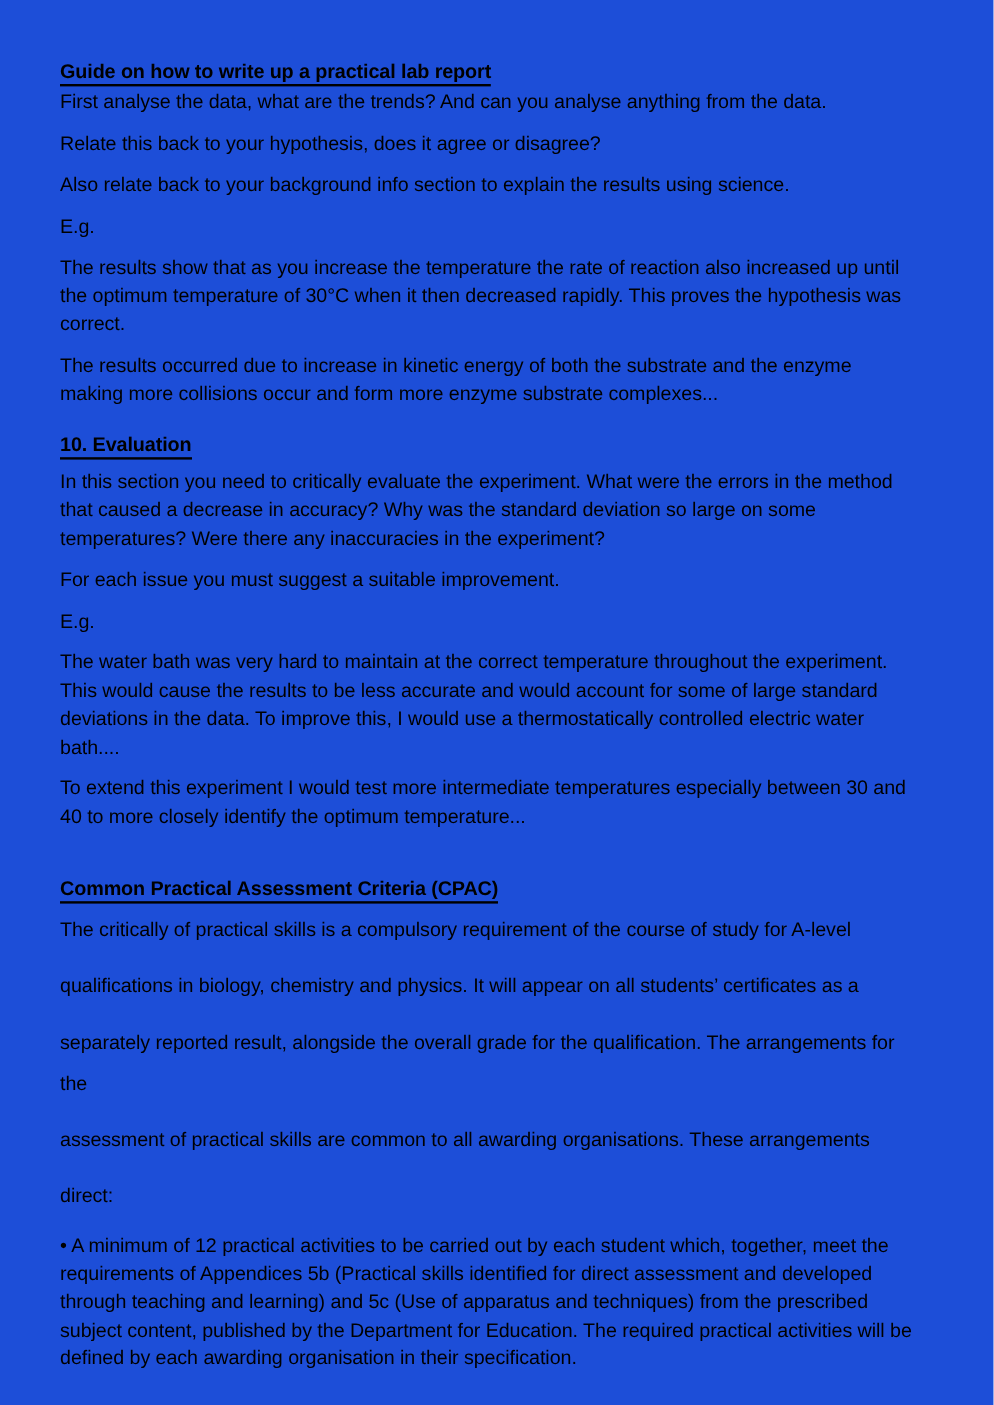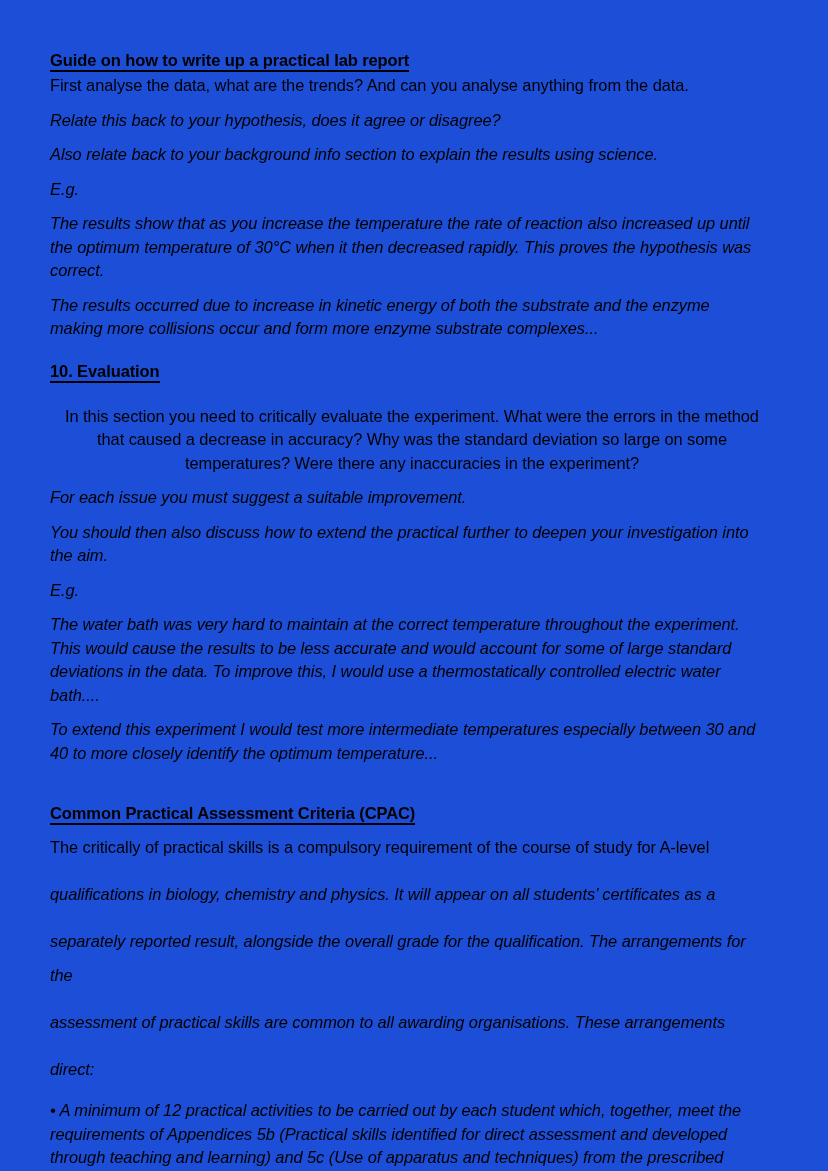--- a/index.html
+++ b/index.html
@@ -45,22 +45,22 @@
   h2.doc-heading.sec-cpac { margin-top: 38px; margin-bottom: 6px; }
 
   p.para {
     margin: 0 0 0 0;
     font-size: 16.4px;
     line-height: 23.5px;
     letter-spacing: -0.05px;
     text-align: left;
     word-spacing: 0px;
   }
-  p.para + p.para { margin-top: 11px; font-style: italic; }
-  h2.doc-heading + p.para { margin-top: 23px; text-align: center; }
+  p.para + p.para { margin-top: 11px; }
+  h2.doc-heading + p.para { margin-top: 9px; }
 
   
   .cpac-block p.para {
     line-height: 34px;
     white-space: pre-line;
   }
   .cpac-block p.para + p.para { margin-top: 13px; }
   .cpac-block p.para.bullet-item {
     line-height: 23.5px;
     white-space: normal;
@@ -80,21 +80,20 @@
     <p class="para">Relate this back to your hypothesis, does it agree or disagree?</p>
     <p class="para">Also relate back to your background info section to explain the results using science.</p>
     <p class="para">E.g.</p>
     <p class="para">The results show that as you increase the temperature the rate of reaction also increased up until the optimum temperature of 30°C when it then decreased rapidly. This proves the hypothesis was correct.</p>
     <p class="para narrow-1">The results occurred due to increase in kinetic energy of both the substrate and the enzyme making more collisions occur and form more enzyme substrate complexes...</p>
 
     <h2 class="doc-heading sec-eval"><span class="hd-text">10. Evaluation</span></h2>
 
     <p class="para">In this section you need to critically evaluate the experiment. What were the errors in the method that caused a decrease in accuracy? Why was the standard deviation so large on some temperatures? Were there any inaccuracies in the experiment?</p>
     <p class="para">For each issue you must suggest a suitable improvement.</p>
-    <p class="para">You should then also discuss how to extend the practical further to deepen your investigation into the aim.</p>
     <p class="para">E.g.</p>
     <p class="para">The water bath was very hard to maintain at the correct temperature throughout the experiment. This would cause the results to be less accurate and would account for some of large standard deviations in the data. To improve this, I would use a thermostatically controlled electric water bath....</p>
     <p class="para">To extend this experiment I would test more intermediate temperatures especially between 30 and 40 to more closely identify the optimum temperature...</p>
 
     <h2 class="doc-heading sec-cpac"><span class="hd-text">Common Practical Assessment Criteria (CPAC)</span></h2>
 
     <div class="cpac-block">
       <p class="para">The critically of practical skills is a compulsory requirement of the course of study for A-level</p>
       <p class="para">qualifications in biology, chemistry and physics. It will appear on all students’ certificates as a</p>
       <p class="para">separately reported result, alongside the overall grade for the qualification. The arrangements for

